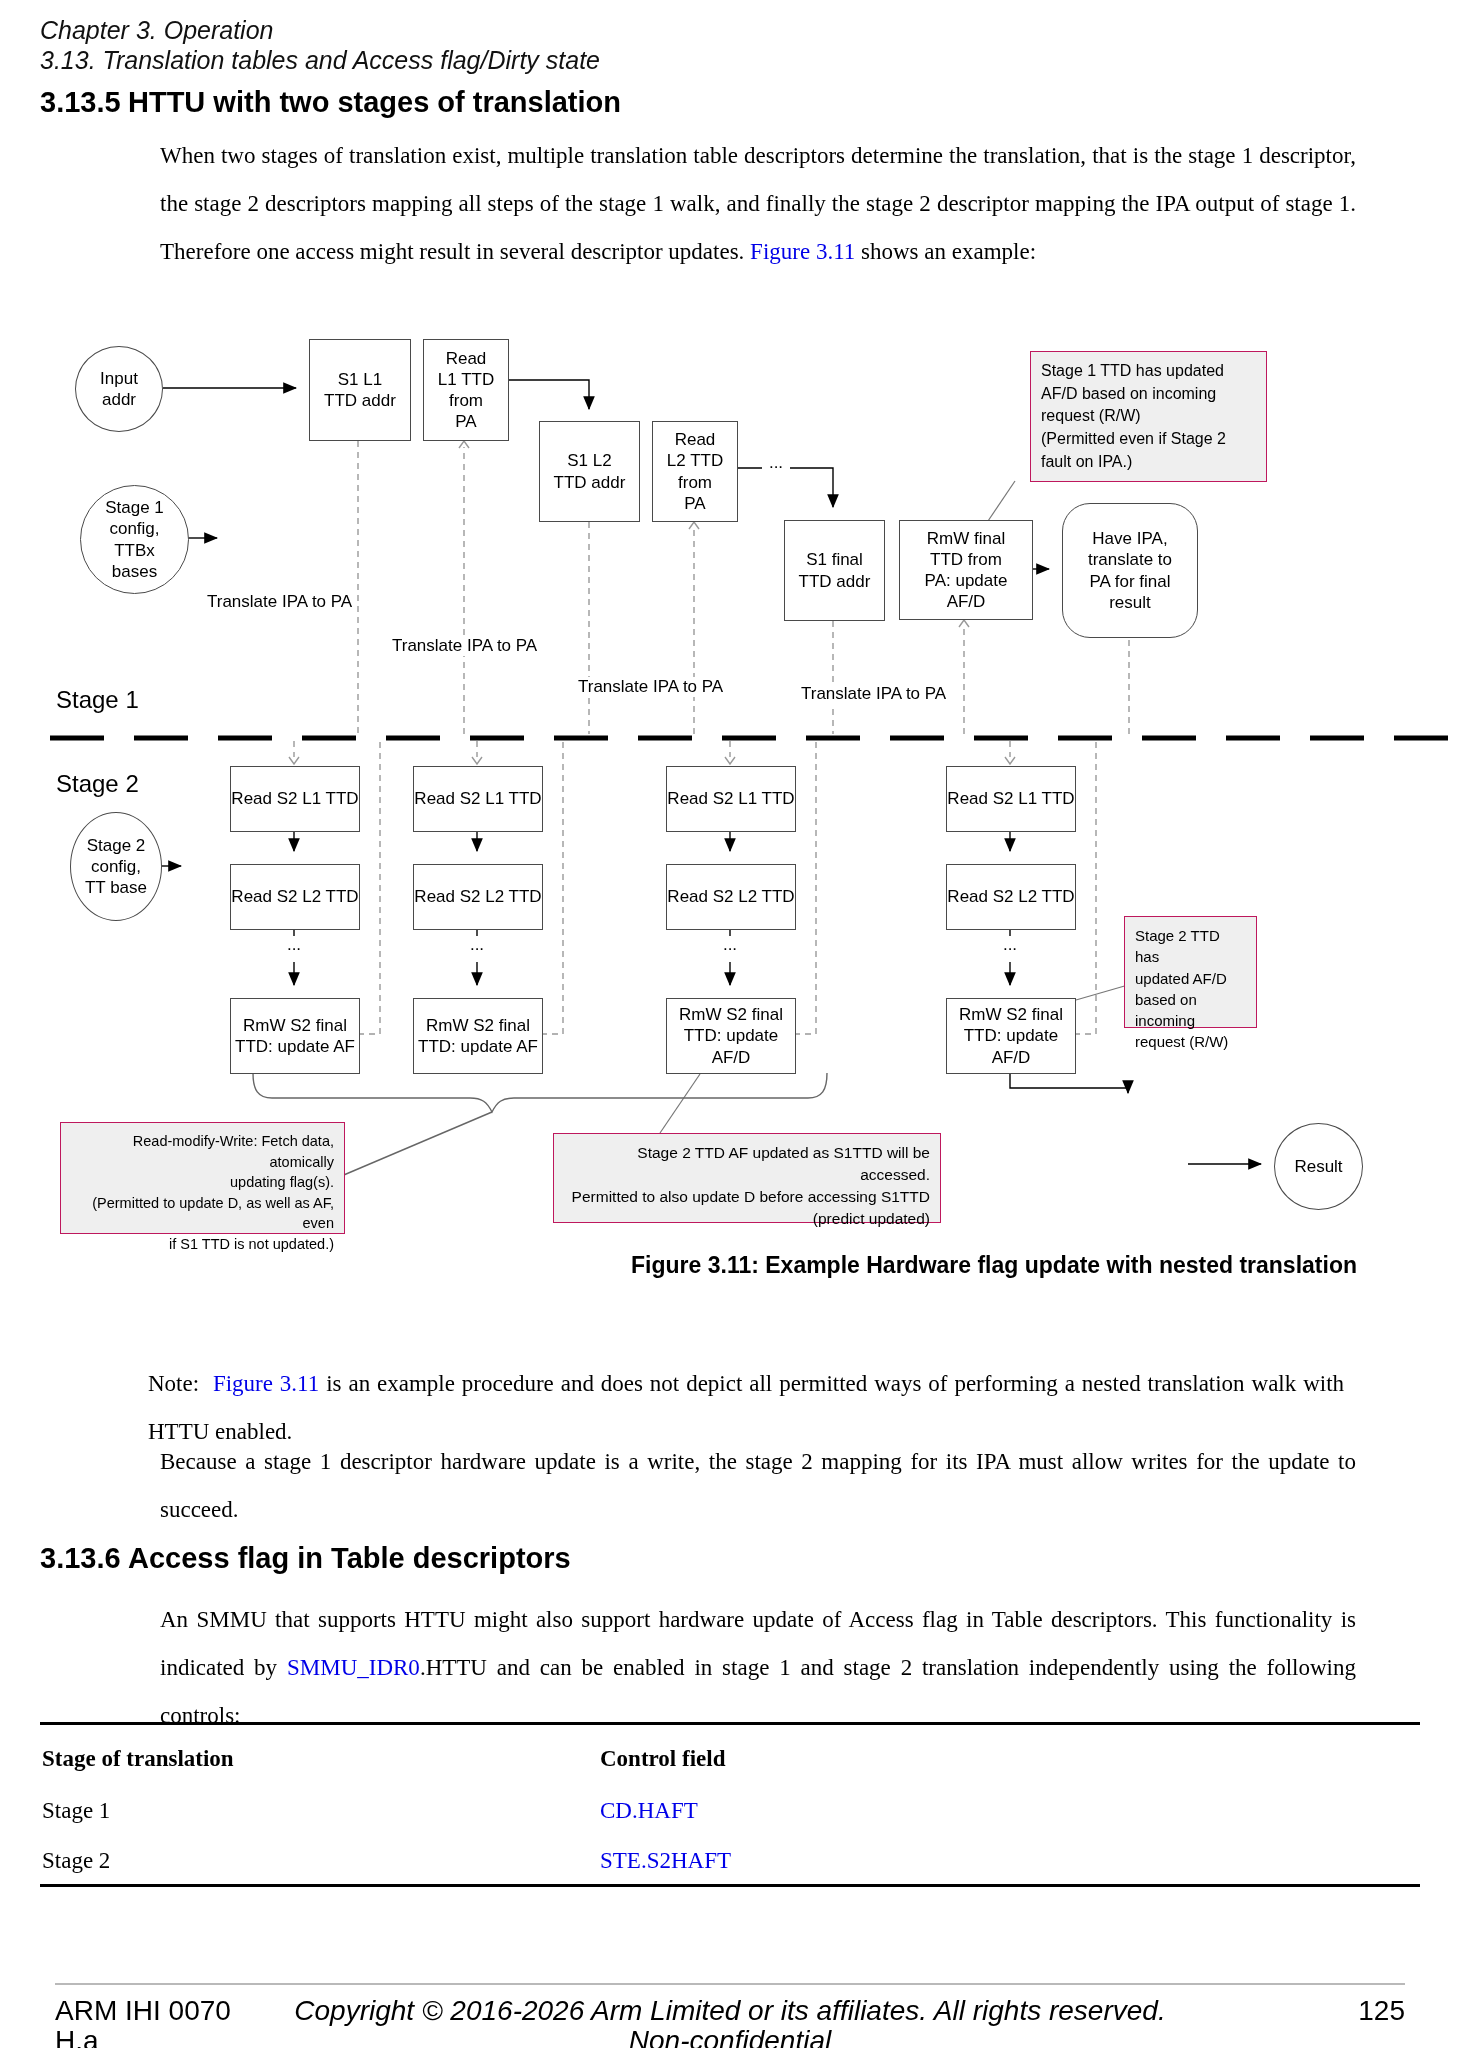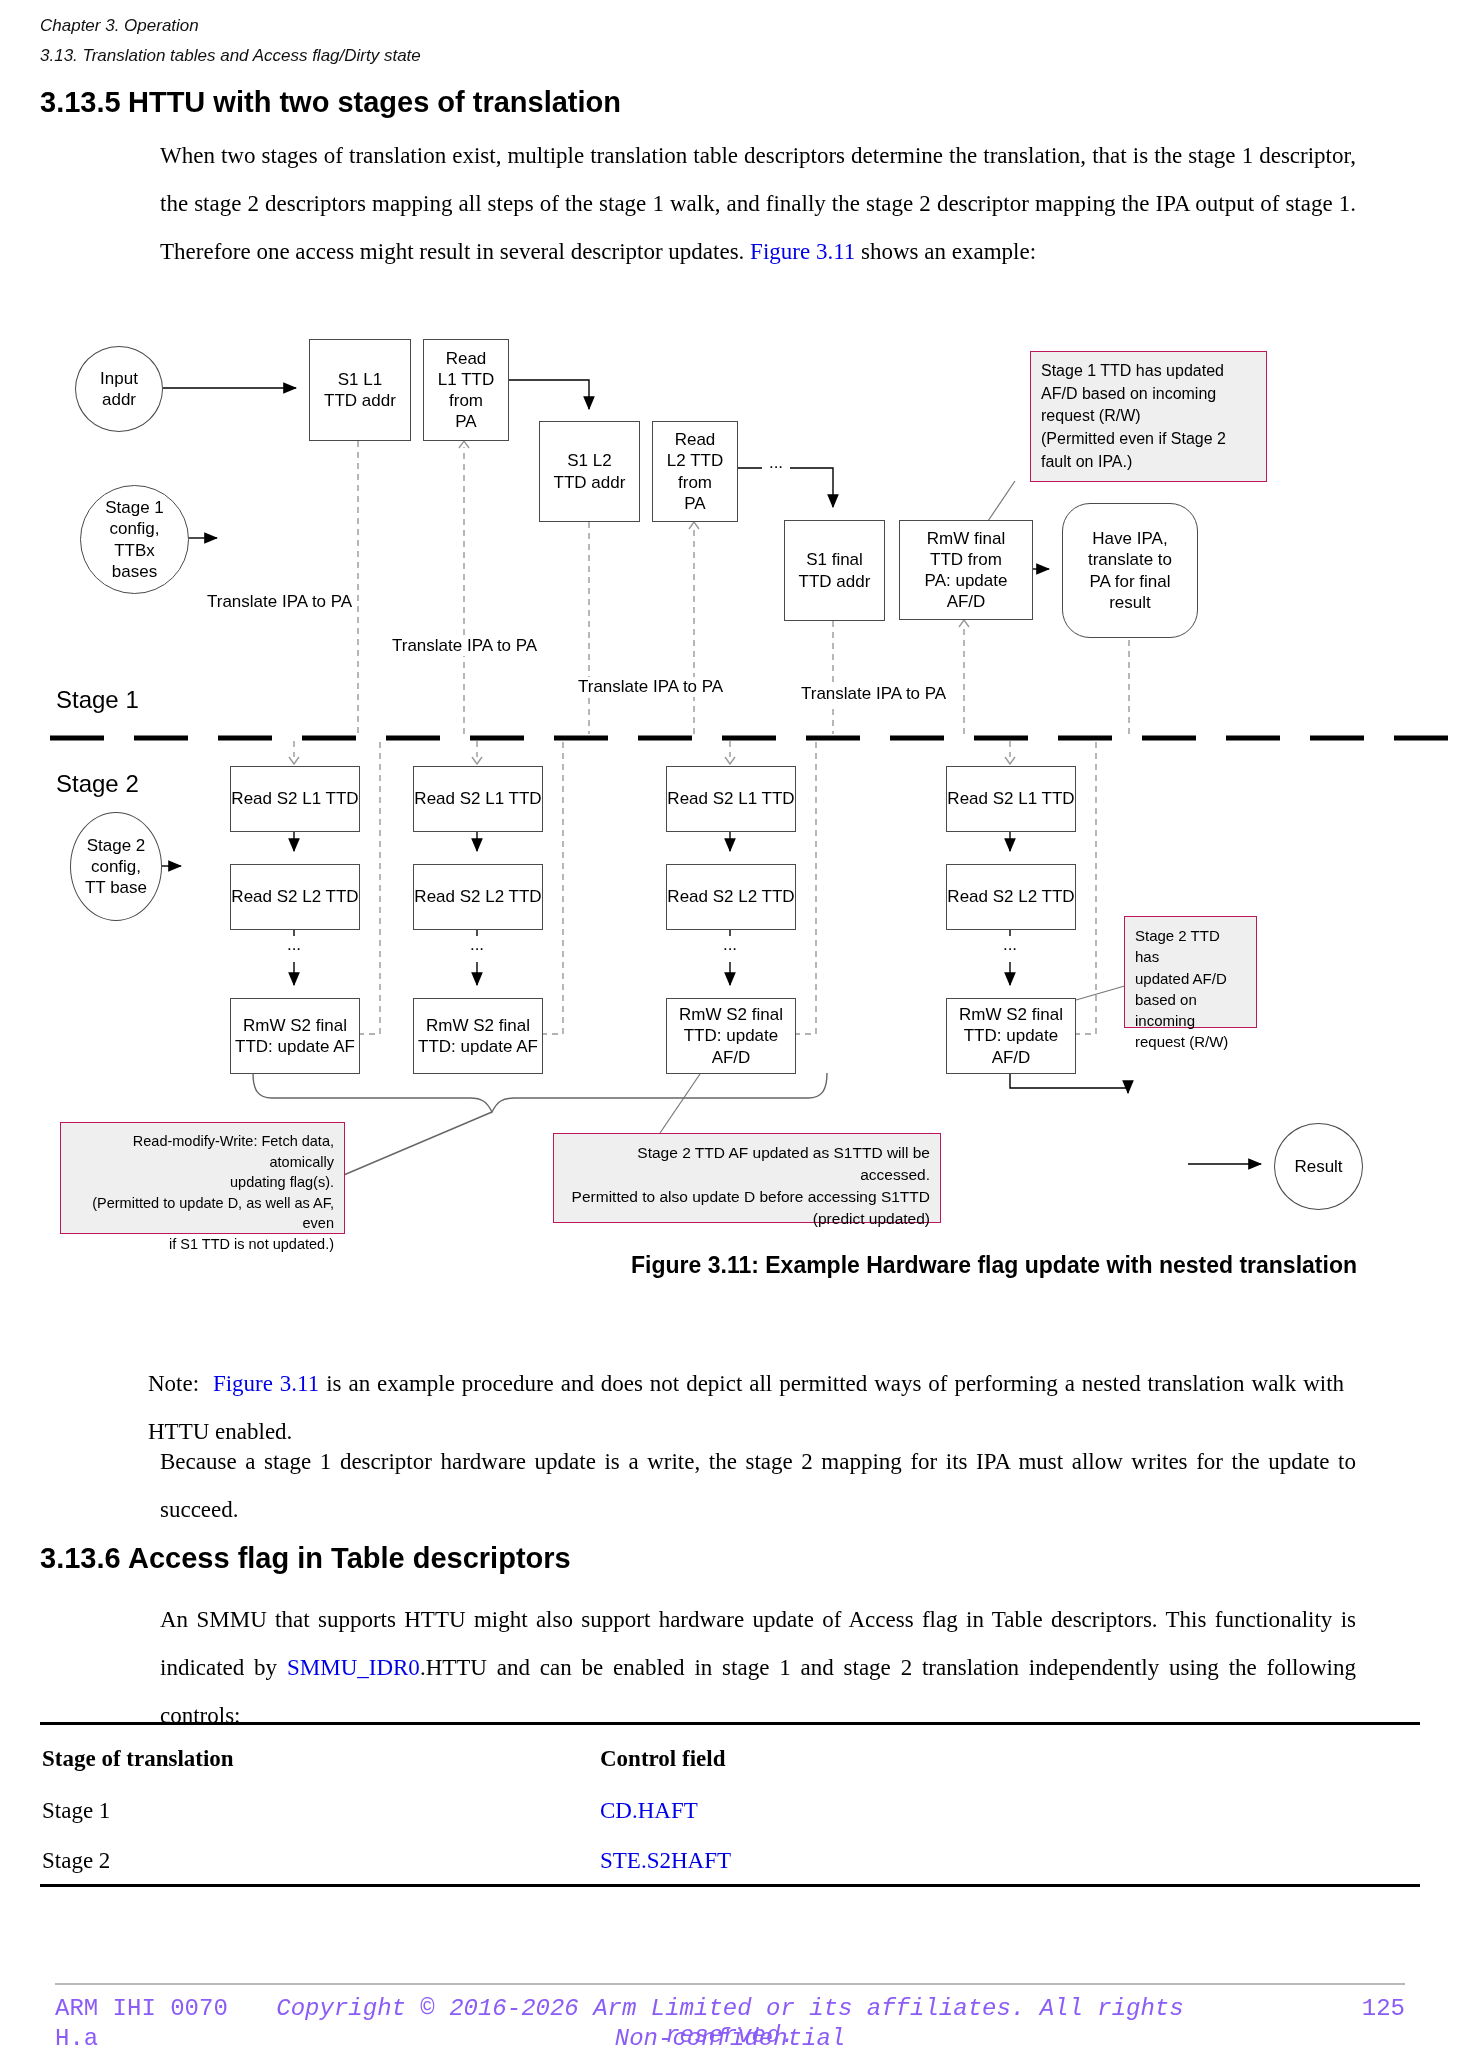--- a/index.html
+++ b/index.html
@@ -1,19 +1,19 @@
 <!DOCTYPE html>
 <html><head>
 <meta charset="utf-8">
 <style>
   html,body{margin:0;padding:0;background:#fff;}
   .page{position:relative;width:1460px;height:2048px;background:#fff;overflow:hidden;
         font-family:"Liberation Serif",serif;color:#000;}
   .abs{position:absolute;}
-  .hdr{font-family:"Liberation Sans",sans-serif;font-style:italic;font-size:17px;color:#111;}
+  .hdr{font-family:"Liberation Sans",sans-serif;font-style:italic;font-size:25px;color:#111;}
   .h2{font-family:"Liberation Sans",sans-serif;font-weight:bold;font-size:29px;color:#000;}
   .h2 .num{display:inline-block;width:88px;}
   .body-par{font-size:23px;line-height:48px;text-align:justify;width:1196px;}
   .lnk{color:#0000e8;text-decoration:none;cursor:pointer;}
   svg{position:absolute;left:0;top:0;}
   .node{position:absolute;border:1px solid #4a4a4a;background:#fff;display:flex;align-items:center;
         justify-content:center;text-align:center;font-family:"Liberation Sans",sans-serif;
         font-size:17px;line-height:1.25;white-space:pre-line;}
   .ellipse{border-radius:50%;}
   .rounded{border-radius:28px;}
@@ -24,21 +24,21 @@
   .stagelbl{position:absolute;font-family:"Liberation Sans",sans-serif;font-size:24px;color:#000;}
   .translbl{position:absolute;font-family:Liberation Sans, sans-serif;font-size:17px;background:#fff;
             padding:0 2px;}
   .dots{position:absolute;font-family:"Liberation Sans",sans-serif;font-size:17px;text-align:center;
         background:#fff;line-height:14px;}
   .cap{position:absolute;font-family:"Liberation Sans",sans-serif;font-weight:bold;font-size:23px;
        text-align:right;}
   .rule{position:absolute;background:#000;}
   .tcell{position:absolute;font-size:23px;}
   .tbold{font-weight:bold;}
-  .foot{position:absolute;font-family:Liberation Mono, monospace;font-size:24px;color:#8b5cf6;}
+  .foot{position:absolute;font-family:Liberation Sans, sans-serif;font-size:28px;color:#000000;}
   .it{font-style:italic;}
 </style>
 </head>
 <body>
 
 <div class="page">
 
   <div class="abs hdr" style="left:40px;top:16px;">Chapter 3.  Operation</div>
   <div class="abs hdr" style="left:40px;top:46px;">3.13.  Translation tables and Access flag/Dirty state</div>
 

